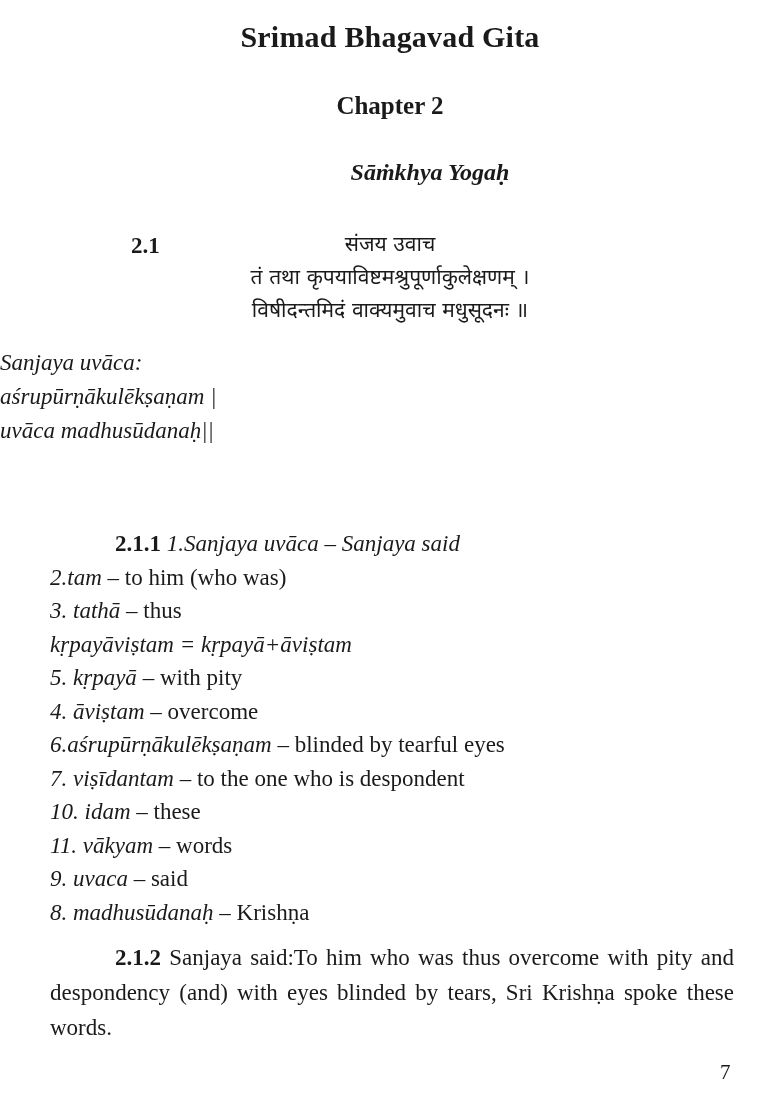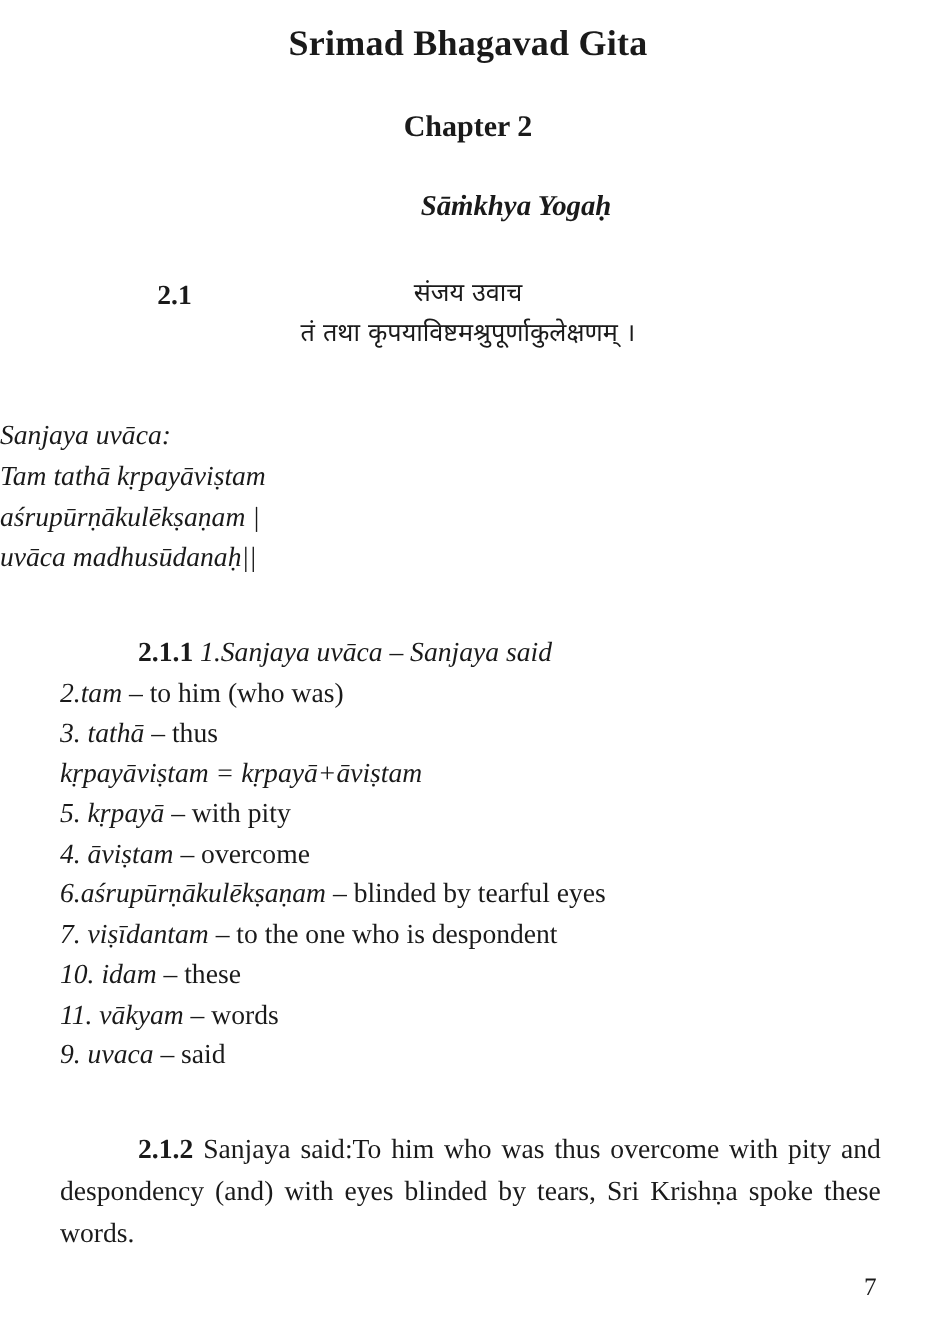--- a/index.html
+++ b/index.html
@@ -125,25 +125,25 @@
 
   <div class="title">Srimad Bhagavad Gita</div>
   <div class="chapter">Chapter 2</div>
   <div class="subtitle">Sāṁkhya Yogaḥ</div>
 
   <div class="verse-num">2.1</div>
 
   <div class="devanagari">
     <div>संजय उवाच</div>
     <div>तं तथा कृपयाविष्टमश्रुपूर्णाकुलेक्षणम् ।</div>
+    <div>विषीदन्तमिदं वाक्यमुवाच मधुसूदनः ॥</div>
   </div>
 
   <div class="translit">
     <div>Sanjaya uvāca:</div>
-    <div>Tam tathā kṛpayāviṣtam</div>
     <div>aśrupūrṇākulēkṣaṇam |</div>
     <div>uvāca madhusūdanaḥ||</div>
   </div>
 
   <div class="wordmeanings">
     <div class="wm-line wm-head">
       <span class="num">2.1.1</span>
       <span class="it">1.Sanjaya uvāca – Sanjaya said</span>
     </div>
     <div class="wm-line">
@@ -169,19 +169,22 @@
     </div>
     <div class="wm-line">
       <span class="it">10. idam</span><span> – these</span>
     </div>
     <div class="wm-line">
       <span class="it">11. vākyam</span><span> – words</span>
     </div>
     <div class="wm-line">
       <span class="it">9. uvaca</span><span> – said</span>
     </div>
+    <div class="wm-line">
+      <span class="it">8. madhusūdanaḥ</span><span> – Krishṇa</span>
+    </div>
   </div>
 
   <div class="summary"><span class="num">2.1.2</span><span> Sanjaya said:To him who was thus overcome with pity and despondency (and) with eyes blinded by tears, Sri Krishṇa spoke these words.</span></div>
 
   <div class="page-number">7</div>
 
 </div>
 
 </body></html>

